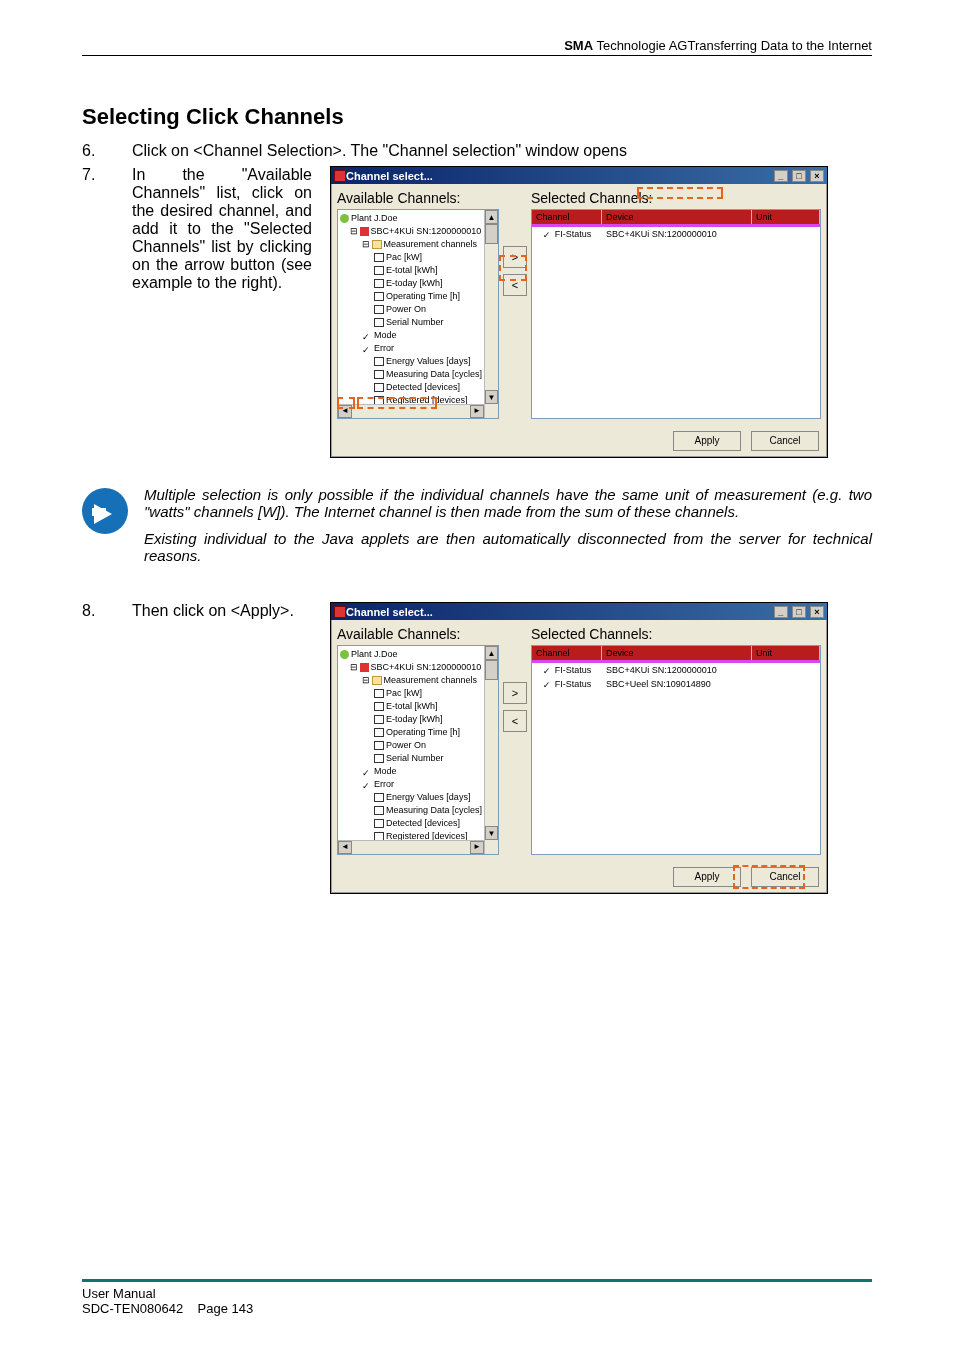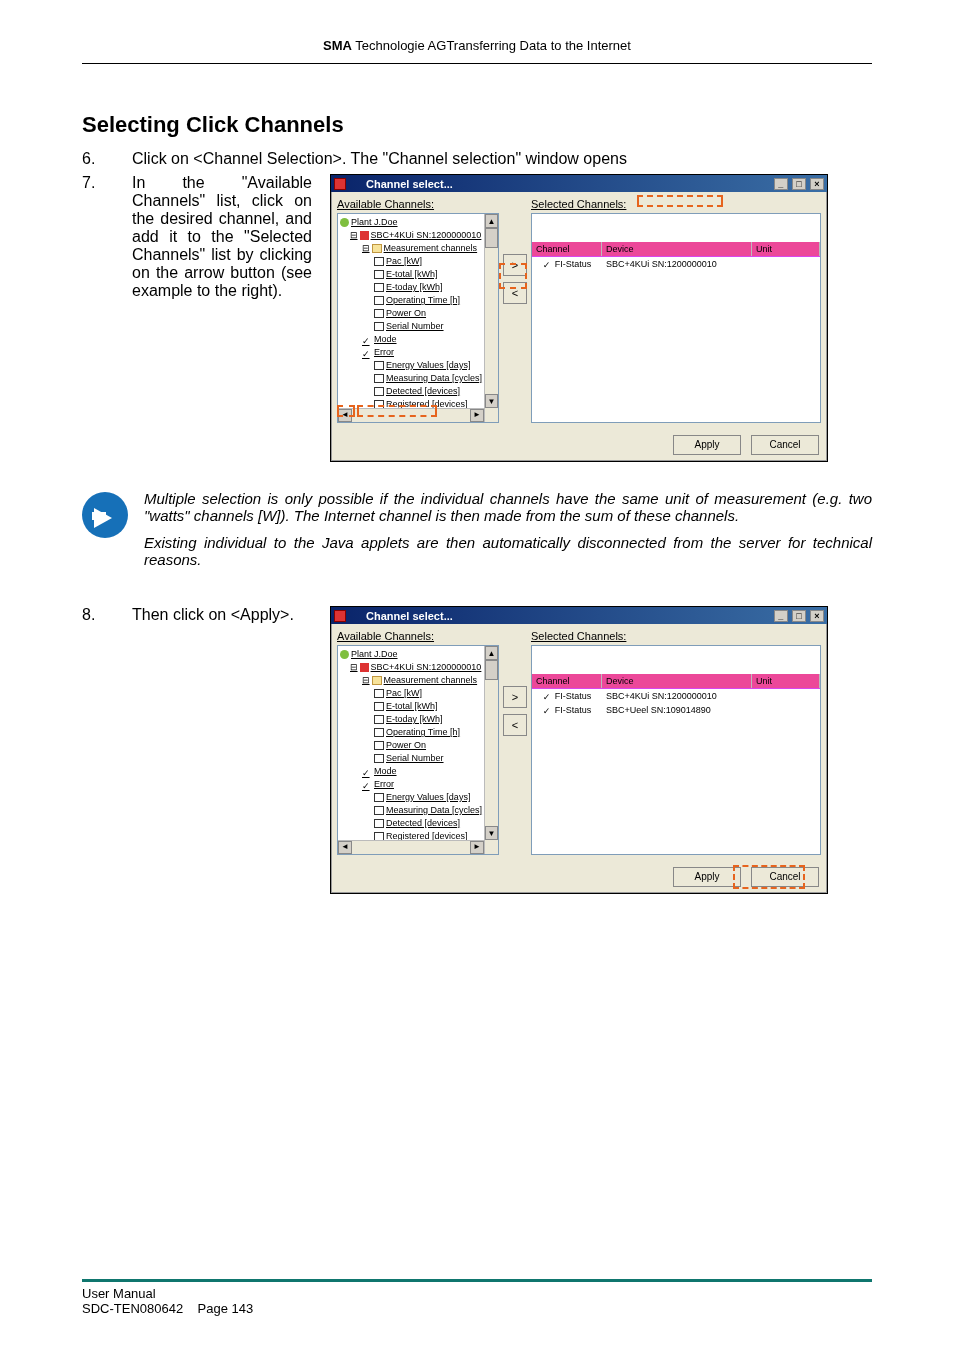--- a/index.html
+++ b/index.html
@@ -9,24 +9,24 @@
     width: 954px;
     height: 1352px;
     position: relative;
     color: #000;
   }
   .page {
     padding: 38px 82px 0 82px;
   }
   .header-row {
     display: flex;
-    justify-content: center;
+    justify-content: flex-end;
     font-size: 13px;
     border-bottom: 1px solid #000;
-    padding-bottom: 10px;
+    padding-bottom: 2px;
     margin-bottom: 48px;
   }
   .header-left .bold { font-weight: bold; }
   .section-title {
     font-size: 22px;
     font-weight: bold;
     margin-bottom: 12px;
   }
   .step-line {
     display: flex;
@@ -68,48 +68,48 @@
   .win-title {
     background: linear-gradient(to right,#0A246A,#3A6EA5);
     color: #fff;
     display: flex;
     align-items: center;
     justify-content: space-between;
     padding: 2px 3px;
     font-weight: bold;
     font-size: 11px;
   }
-  .win-title-left { display:flex; align-items:center; gap:20px; }
+  .win-title-left { display:flex; align-items:center; gap:0; }
   .win-title-btns span {
     display:inline-block; width:14px; height:12px; background:#D4D0C8; border:1px solid #888; margin-left:1px; text-align:center; line-height:10px; font-size:9px; color:#000;
   }
   .win-body { padding: 6px 6px 6px 6px; display:flex; gap:4px; }
   .col { display:flex; flex-direction:column; }
-  .lbl { font-size:11px; margin-bottom:3px;text-decoration:underline; }
+  .lbl { font-size:14px; margin-bottom:3px; }
   .treebox {
     background:#fff; border:1px solid #7F9DB9; width:162px; height:210px; overflow:hidden; position:relative;
   }
-  .tree { padding:2px; font-size:9px; line-height:13px; white-space:nowrap;text-decoration:underline; }
+  .tree { padding:2px; font-size:9px; line-height:13px; white-space:nowrap; }
   .tree .n { display:flex; align-items:center; gap:2px; }
   .tree .in1{padding-left:10px}.tree .in2{padding-left:22px}.tree .in3{padding-left:34px}
   .ico { display:inline-block; width:10px; height:9px; border:1px solid #333; background:#fff; }
   .ico.folder{background:#F7E39A;border-color:#C0963F}
   .ico.plant{background:#7FBF3F;border-radius:50%;border:none;width:9px;height:9px}
   .ico.red{background:#D33;border:none;width:9px;height:9px}
   .ico.check{background:none;border:none;}
   .ico.check::before{content:"✓";color:#000;font-size:9px}
   .scroll-v{position:absolute;right:0;top:0;bottom:0;width:14px;background:#ECE9D8;border-left:1px solid #bbb}
   .scroll-v .sbtn{height:14px;background:#D4D0C8;border:1px solid #888;display:flex;align-items:center;justify-content:center;font-size:8px}
   .scroll-v .thumb{height:20px;background:#D4D0C8;border:1px solid #888;margin-top:0}
   .scroll-h{position:absolute;left:0;right:14px;bottom:0;height:14px;background:#ECE9D8;border-top:1px solid #bbb;display:flex;justify-content:space-between}
   .scroll-h .sbtn{width:14px;background:#D4D0C8;border:1px solid #888;text-align:center;font-size:8px}
   .midbtns { display:flex; flex-direction:column; gap:6px; justify-content:flex-start; padding-top:56px; }
   .sqbtn { width:24px; height:22px; background:#ECE9D8; border:1px solid #888; display:flex;align-items:center;justify-content:center;font-size:11px;}
   .tablebox { flex:1; background:#fff; border:1px solid #7F9DB9; height:210px; position:relative; font-size:9px; }
-  .thead { display:flex; background:#ec4899; border-bottom:1px solid #d946ef;margin-top:28px; }
+  .thead { display:flex; background:#b91c1c; border-bottom:3px solid #d946ef; }
   .th { padding:2px 4px; border-right:1px solid #bbb; }
   .th.c1{width:70px}.th.c2{width:150px}.th.c3{flex:1}
   .trow { display:flex; }
   .td { padding:2px 4px;justify-content:center; }
   .td.c1{width:70px;display:flex;align-items:center;gap:2px}.td.c2{width:150px}.td.c3{flex:1}
   .win-foot{display:flex;justify-content:flex-end;gap:10px;padding:6px 8px}
   .win-btn{width:68px;height:20px;background:#ECE9D8;border:1px solid #888;font-size:10px;text-align:center;line-height:18px}
   .dashmark{position:absolute;border:2px dashed #E6641E;pointer-events:none}
 
   

